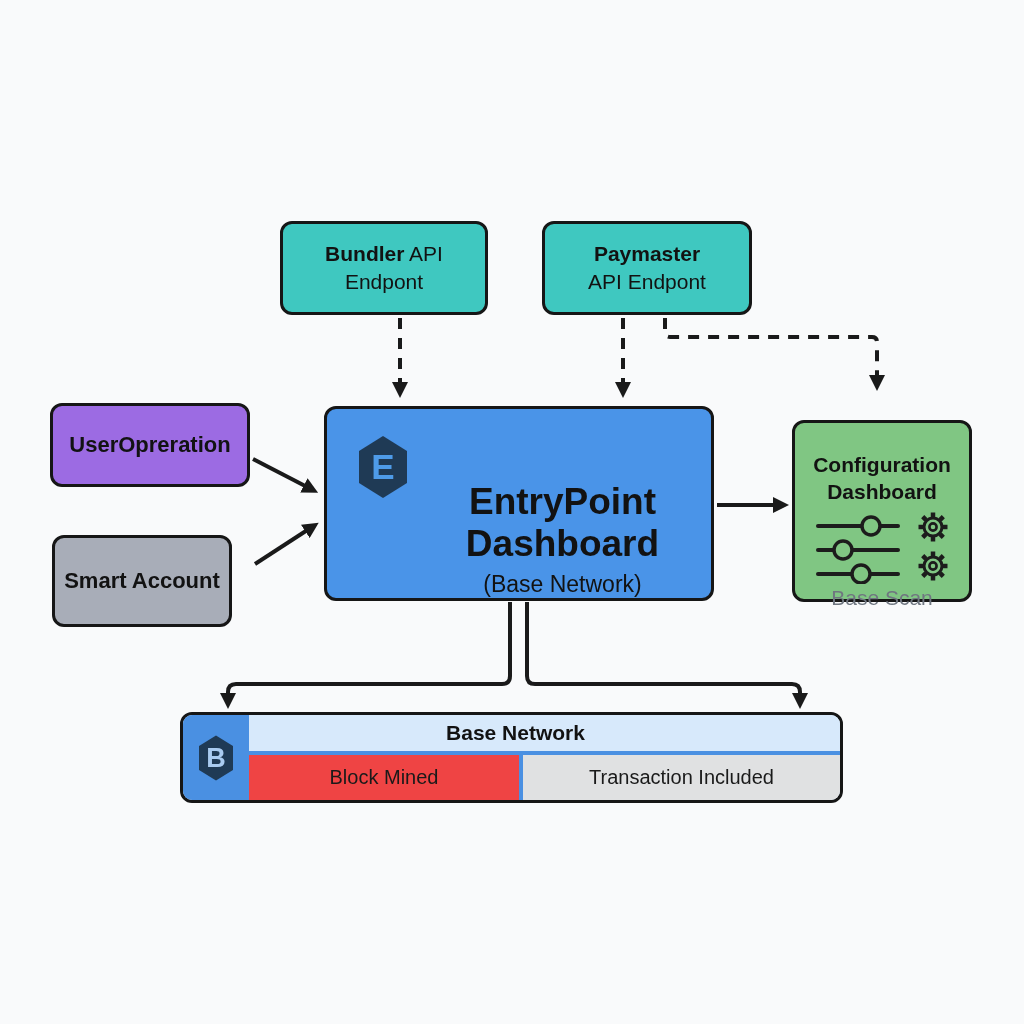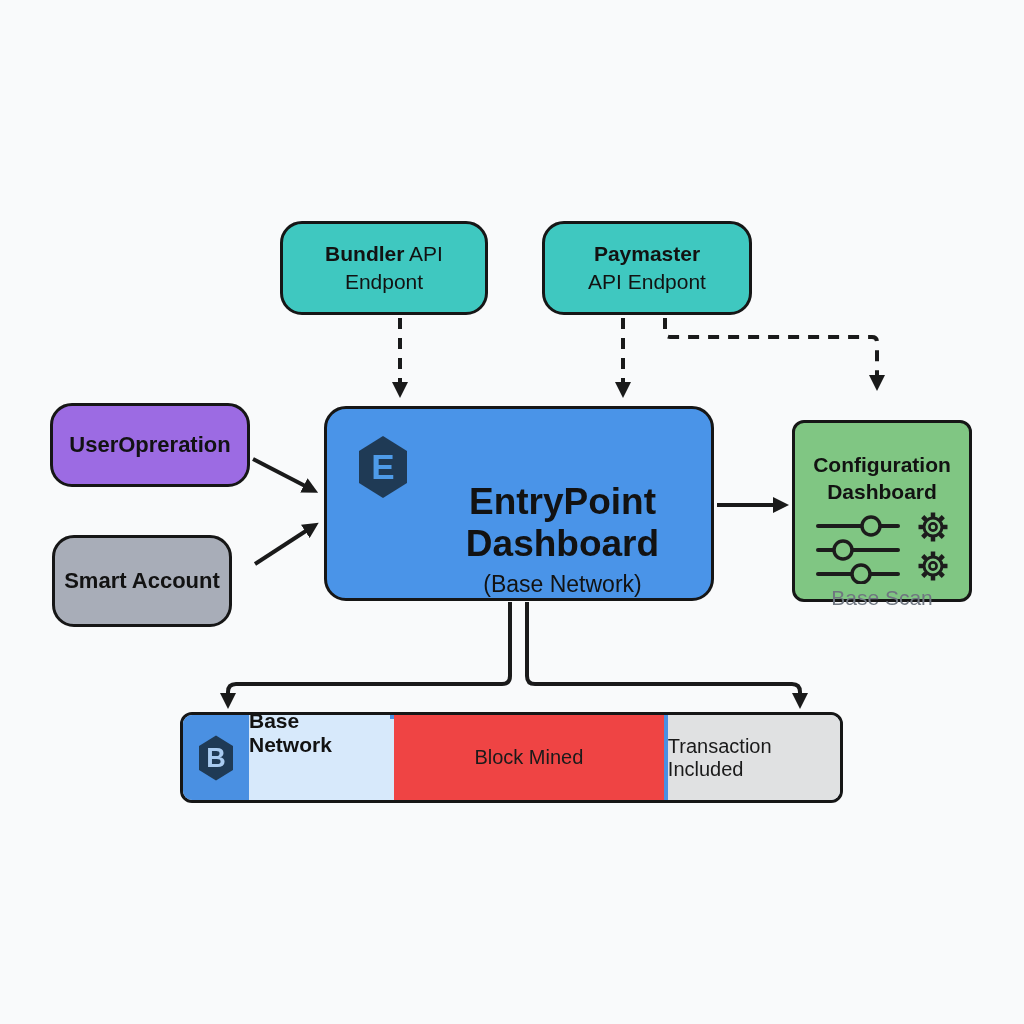--- a/index.html
+++ b/index.html
@@ -10,21 +10,21 @@
   .canvas{
     position:relative;
     width:1024px;height:1024px;
     background:#f9fafb;
     overflow:hidden;
   }
   .node{
     position:absolute;
     box-sizing:border-box;
     border:3.5px solid #161616;
-    border-radius:22px;
+    border-radius:12px;
     display:flex;
     flex-direction:column;
     align-items:center;
     justify-content:center;
     text-align:center;
     color:#121212;
     z-index:2;
   }
   .teal{background:#3fc8c0;}
   .purple{background:#9c6be3;}
@@ -60,21 +60,21 @@
   
   .bar{
     position:absolute;left:180px;top:712px;width:663px;height:91px;
     box-sizing:border-box;border:3.5px solid #161616;border-radius:12px;
     overflow:hidden;display:flex;z-index:2;background:#d7e9fb;
   }
   .bar-bluecol{
     width:66px;flex:0 0 66px;background:#4a90e2;
     display:flex;align-items:center;justify-content:center;
   }
-  .bar-right{flex:1;display:flex;flex-direction:row;border-radius:17px;}
+  .bar-right{flex:1;display:flex;flex-direction:column;border-radius:17px;}
   .bar-header{
     height:36px;flex:0 0 36px;background:#d7e9fb;
     display:flex;align-items:center;justify-content:center;
     font-size:21px;font-weight:700;color:#121212;
     padding-right:58px;
   }
   .bar-div-h{height:4px;flex:0 0 4px;background:#4a90e2;}
   .bar-row{flex:1;display:flex;}
   .bar-cell{
     display:flex;align-items:center;justify-content:center;

